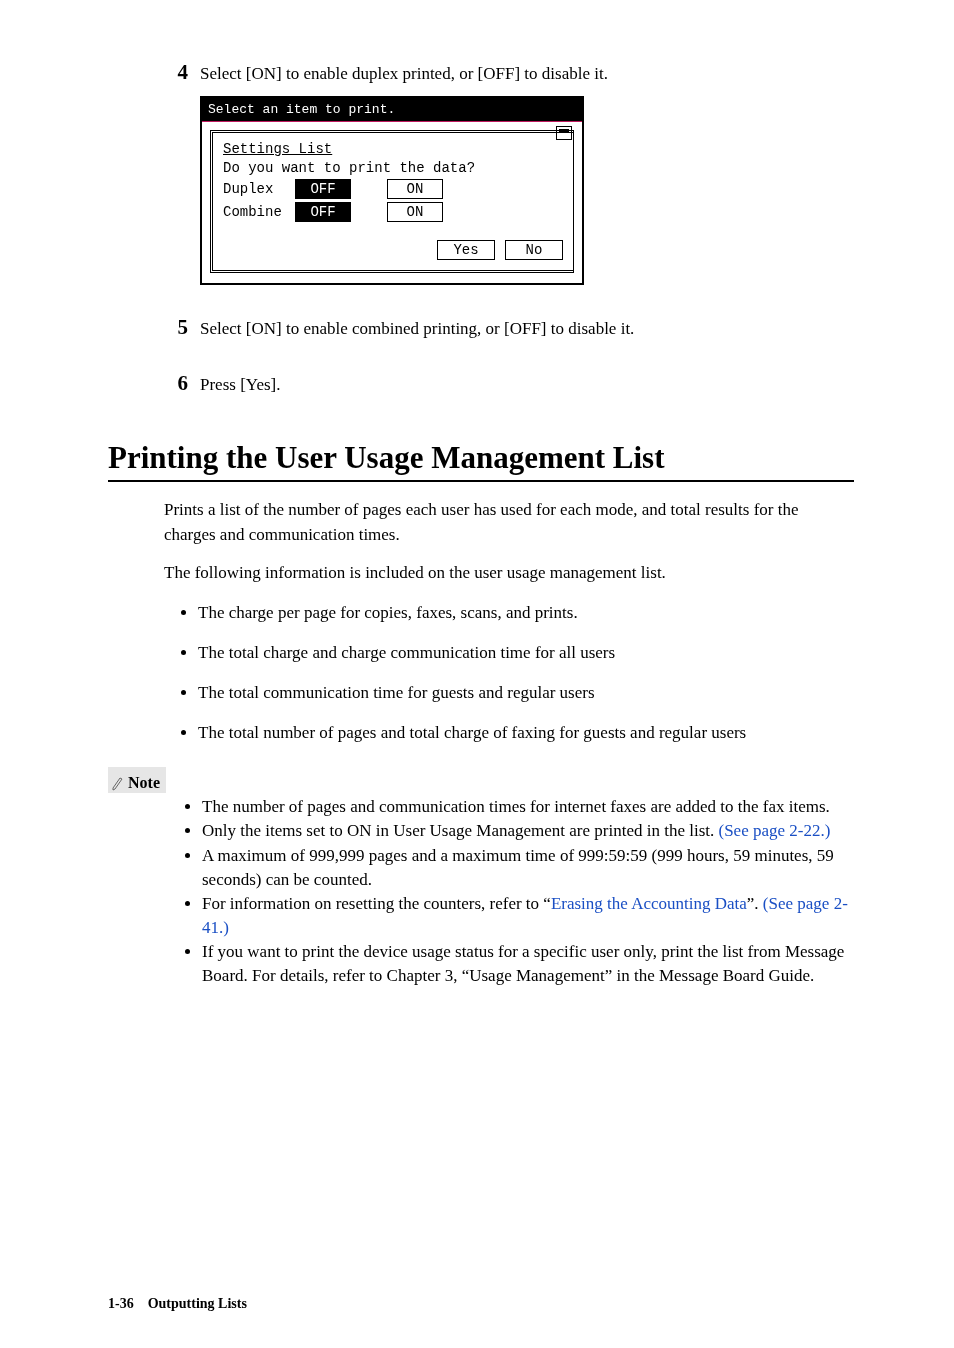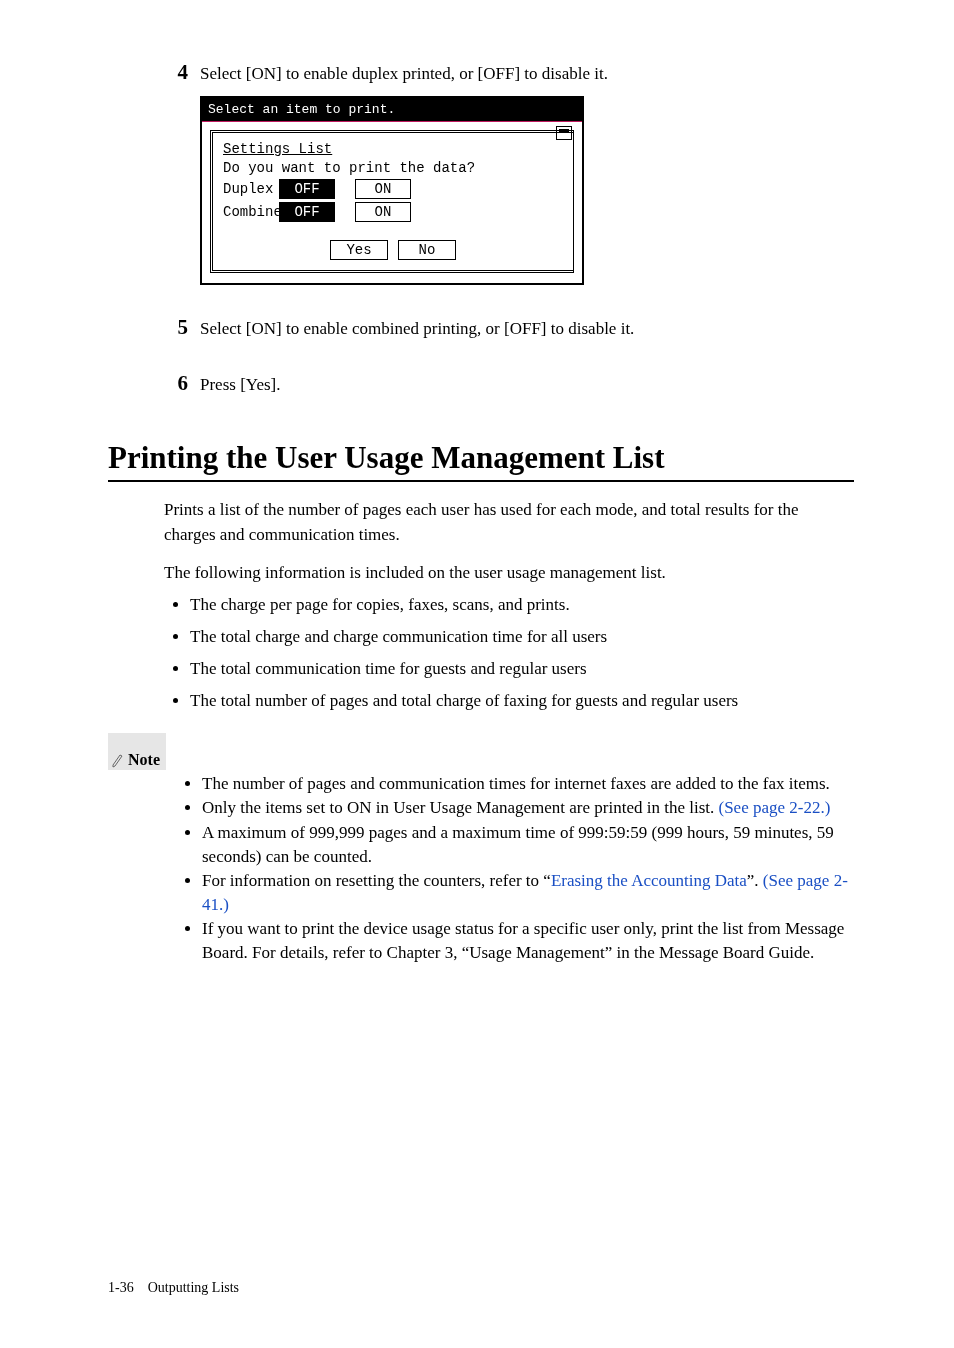--- a/index.html
+++ b/index.html
@@ -70,21 +70,21 @@
   .lcd-inner {
     border: 3px double #000;
     border-right: 1px solid #000;
     padding: 8px 0 10px 10px;
     margin: 2px 0;
   }
   .lcd-row {
     display: flex;
     align-items: center;
     margin-top: 3px;
-    gap: 0;
+    gap: 16px;
   }
   .lcd-label {
     width: 56px;
   }
   .lcd-toggle {
     border: 1px solid #000;
     padding: 1px 0;
     width: 54px;
     text-align: center;
     margin-right: 20px;
@@ -107,21 +107,21 @@
   }
   .lcd-scroll::after{
     content:"";
     position:absolute;
     left:2px; right:2px; top:2px;
     height:4px;
     background:#000;
   }
   .lcd-btn-row {
     display:flex;
-    justify-content:center;
+    justify-content:flex-end;
     gap:10px;
     margin-top:18px;
     padding-right:10px;
   }
   .lcd-btn {
     border:1px solid #000;
     width:56px;
     text-align:center;
     padding:1px 0;
   }
@@ -145,47 +145,48 @@
   .body-text {
     font-size: 17px;
     line-height: 1.42;
     margin-left: 56px;
   }
   .body-text p { margin: 0 0 14px 0; }
   .bullets {
     margin: 0 0 14px 0;
     padding-left: 18px;
   }
-  .bullets li { margin: 8px; }
+  .bullets li { margin: 16px; }
 
   .note-tag {
     display:inline-flex;
     align-items:center;
     background:#e6e6e6;
-    padding: 18px 6px 1px 2px;
+    padding: 7px 6px 1px 2px;
     margin-top: 6px;
   }
   .note-tag b { font-weight:bold; font-size:16px; margin-left:4px;}
   .note-icon {
     width:14px; height:16px; display:inline-block;
   }
   .note-list {
     margin: 0 0 0 76px;
     padding-left: 18px;
     font-size:17px;
     line-height:1.42;
   }
   .note-list li { margin-bottom: 0; }
   .link { color: #1a4fc4; }
 
   .footer {
     position: absolute;
-    bottom: 52px;
+    bottom: 36px;
     left: 108px;
     font-size: 14px;
+    font-weight: bold;
   }
 </style>
 </head>
 <body>
 
 <div class="page">
 
   <div class="step-row">
     <div class="step-num">4</div>
     <div class="step-text">Select [ON] to enable duplex printed, or [OFF] to disable it.</div>

